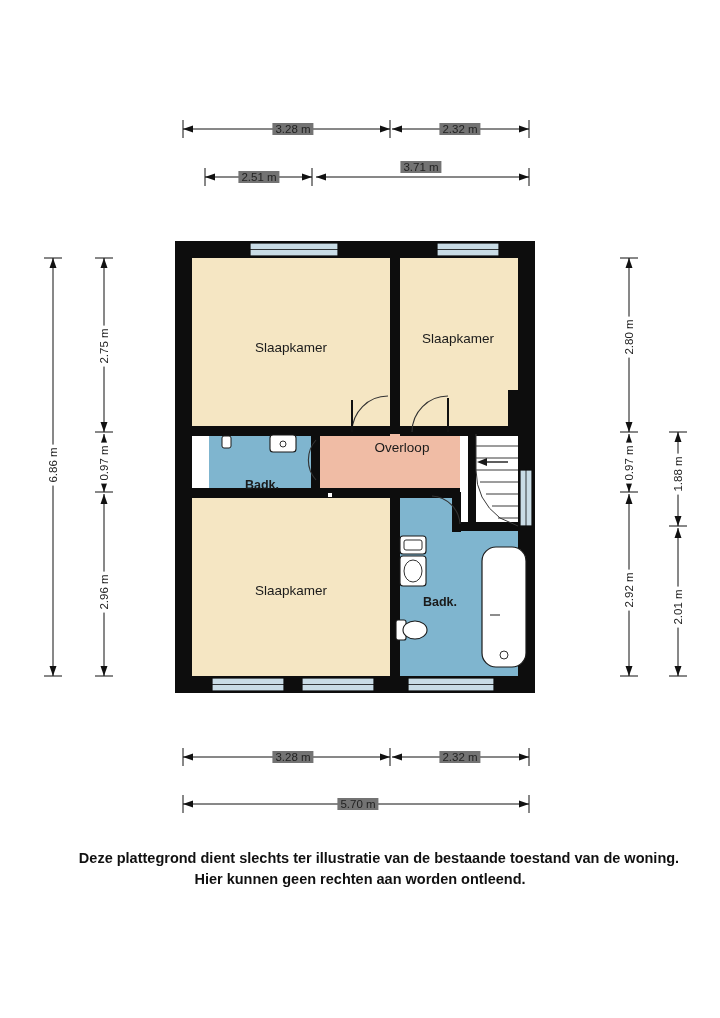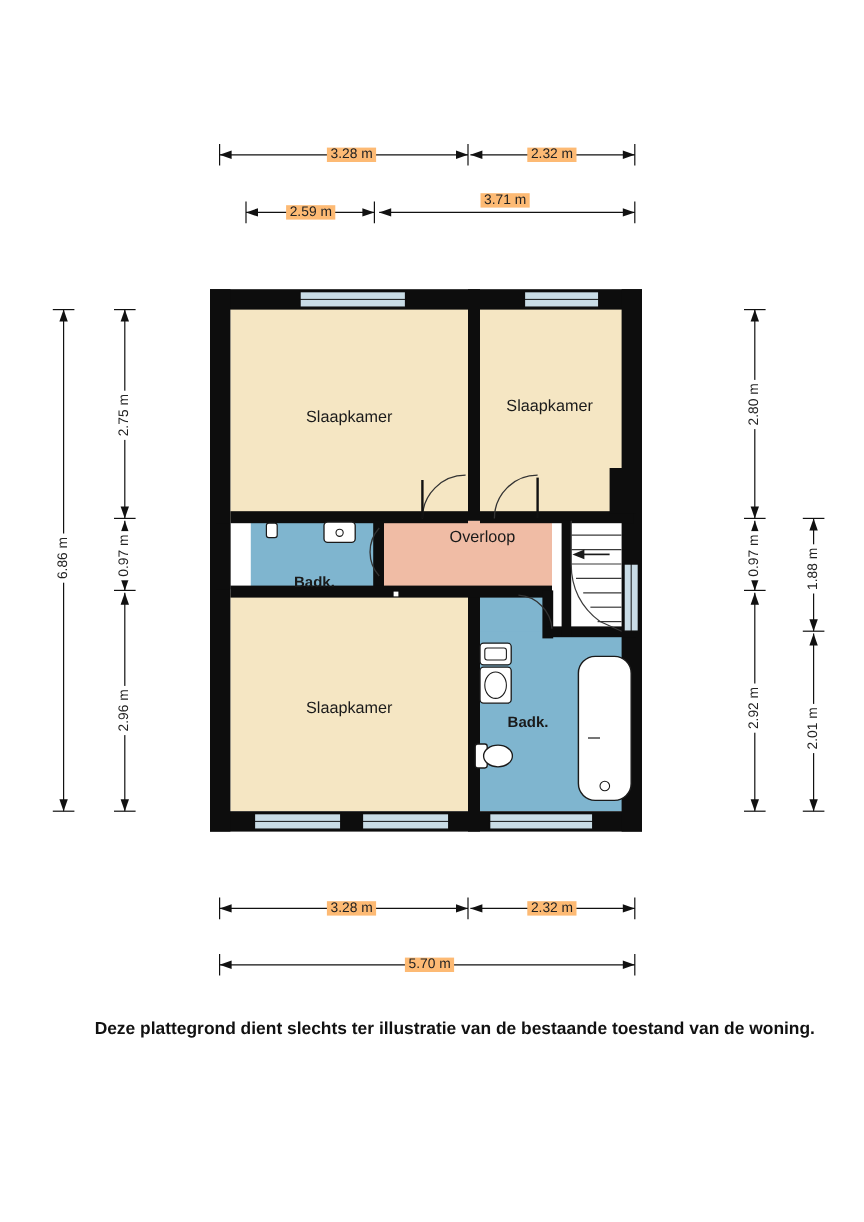--- a/index.html
+++ b/index.html
@@ -22,21 +22,21 @@
     height: 1018px;
   }
   .dim-label {
     position: absolute;
     font-size: 11.5px;
     color: #222;
     white-space: nowrap;
   }
   .dim-h {
     transform: translate(-50%, -50%);
-    background: #fdba74;
+    background: #737373;
     padding: 0 3px;
   }
   .dim-v {
     transform: translate(-50%, -50%) rotate(-90deg);
     background: #fff;
     padding: 0 3px;
   }
   .room-label {
     position: absolute;
     transform: translate(-50%, -50%);
@@ -279,35 +279,36 @@
 
   <div class="room-label" style="left:291px; top:347px;">Slaapkamer</div>
   <div class="room-label" style="left:458px; top:338px;">Slaapkamer</div>
   <div class="room-label small" style="left:262px; top:485px;">Badk.</div>
   <div class="room-label" style="left:402px; top:447px;">Overloop</div>
   <div class="room-label" style="left:291px; top:590px;">Slaapkamer</div>
   <div class="room-label small" style="left:440px; top:602px;">Badk.</div>
 
   <div class="dim-label dim-h" style="left:293px; top:129px;">3.28 m</div>
   <div class="dim-label dim-h" style="left:460px; top:129px;">2.32 m</div>
-  <div class="dim-label dim-h" style="left:259px; top:177px;">2.59 m</div>
+  <div class="dim-label dim-h" style="left:259px; top:177px;">2.51 m</div>
   <div class="dim-label dim-h" style="left:421px; top:167px;">3.71 m</div>
 
   <div class="dim-label dim-h" style="left:293px; top:757px;">3.28 m</div>
   <div class="dim-label dim-h" style="left:460px; top:757px;">2.32 m</div>
   <div class="dim-label dim-h" style="left:358px; top:804px;">5.70 m</div>
 
   <div class="dim-label dim-v" style="left:53px; top:465px;">6.86 m</div>
   <div class="dim-label dim-v" style="left:104px; top:346px;">2.75 m</div>
   <div class="dim-label dim-v" style="left:104px; top:463px;">0.97 m</div>
   <div class="dim-label dim-v" style="left:104px; top:592px;">2.96 m</div>
 
   <div class="dim-label dim-v" style="left:629px; top:337px;">2.80 m</div>
   <div class="dim-label dim-v" style="left:629px; top:463px;">0.97 m</div>
   <div class="dim-label dim-v" style="left:629px; top:590px;">2.92 m</div>
   <div class="dim-label dim-v" style="left:678px; top:474px;">1.88 m</div>
   <div class="dim-label dim-v" style="left:678px; top:607px;">2.01 m</div>
 
   <div class="disclaimer" style="top:848px;">
     <span class="l1">Deze plattegrond dient slechts ter illustratie van de bestaande toestand van de woning.</span>
+    <span class="l2">Hier kunnen geen rechten aan worden ontleend.</span>
   </div>
 
 </div>
 
 </body></html>

